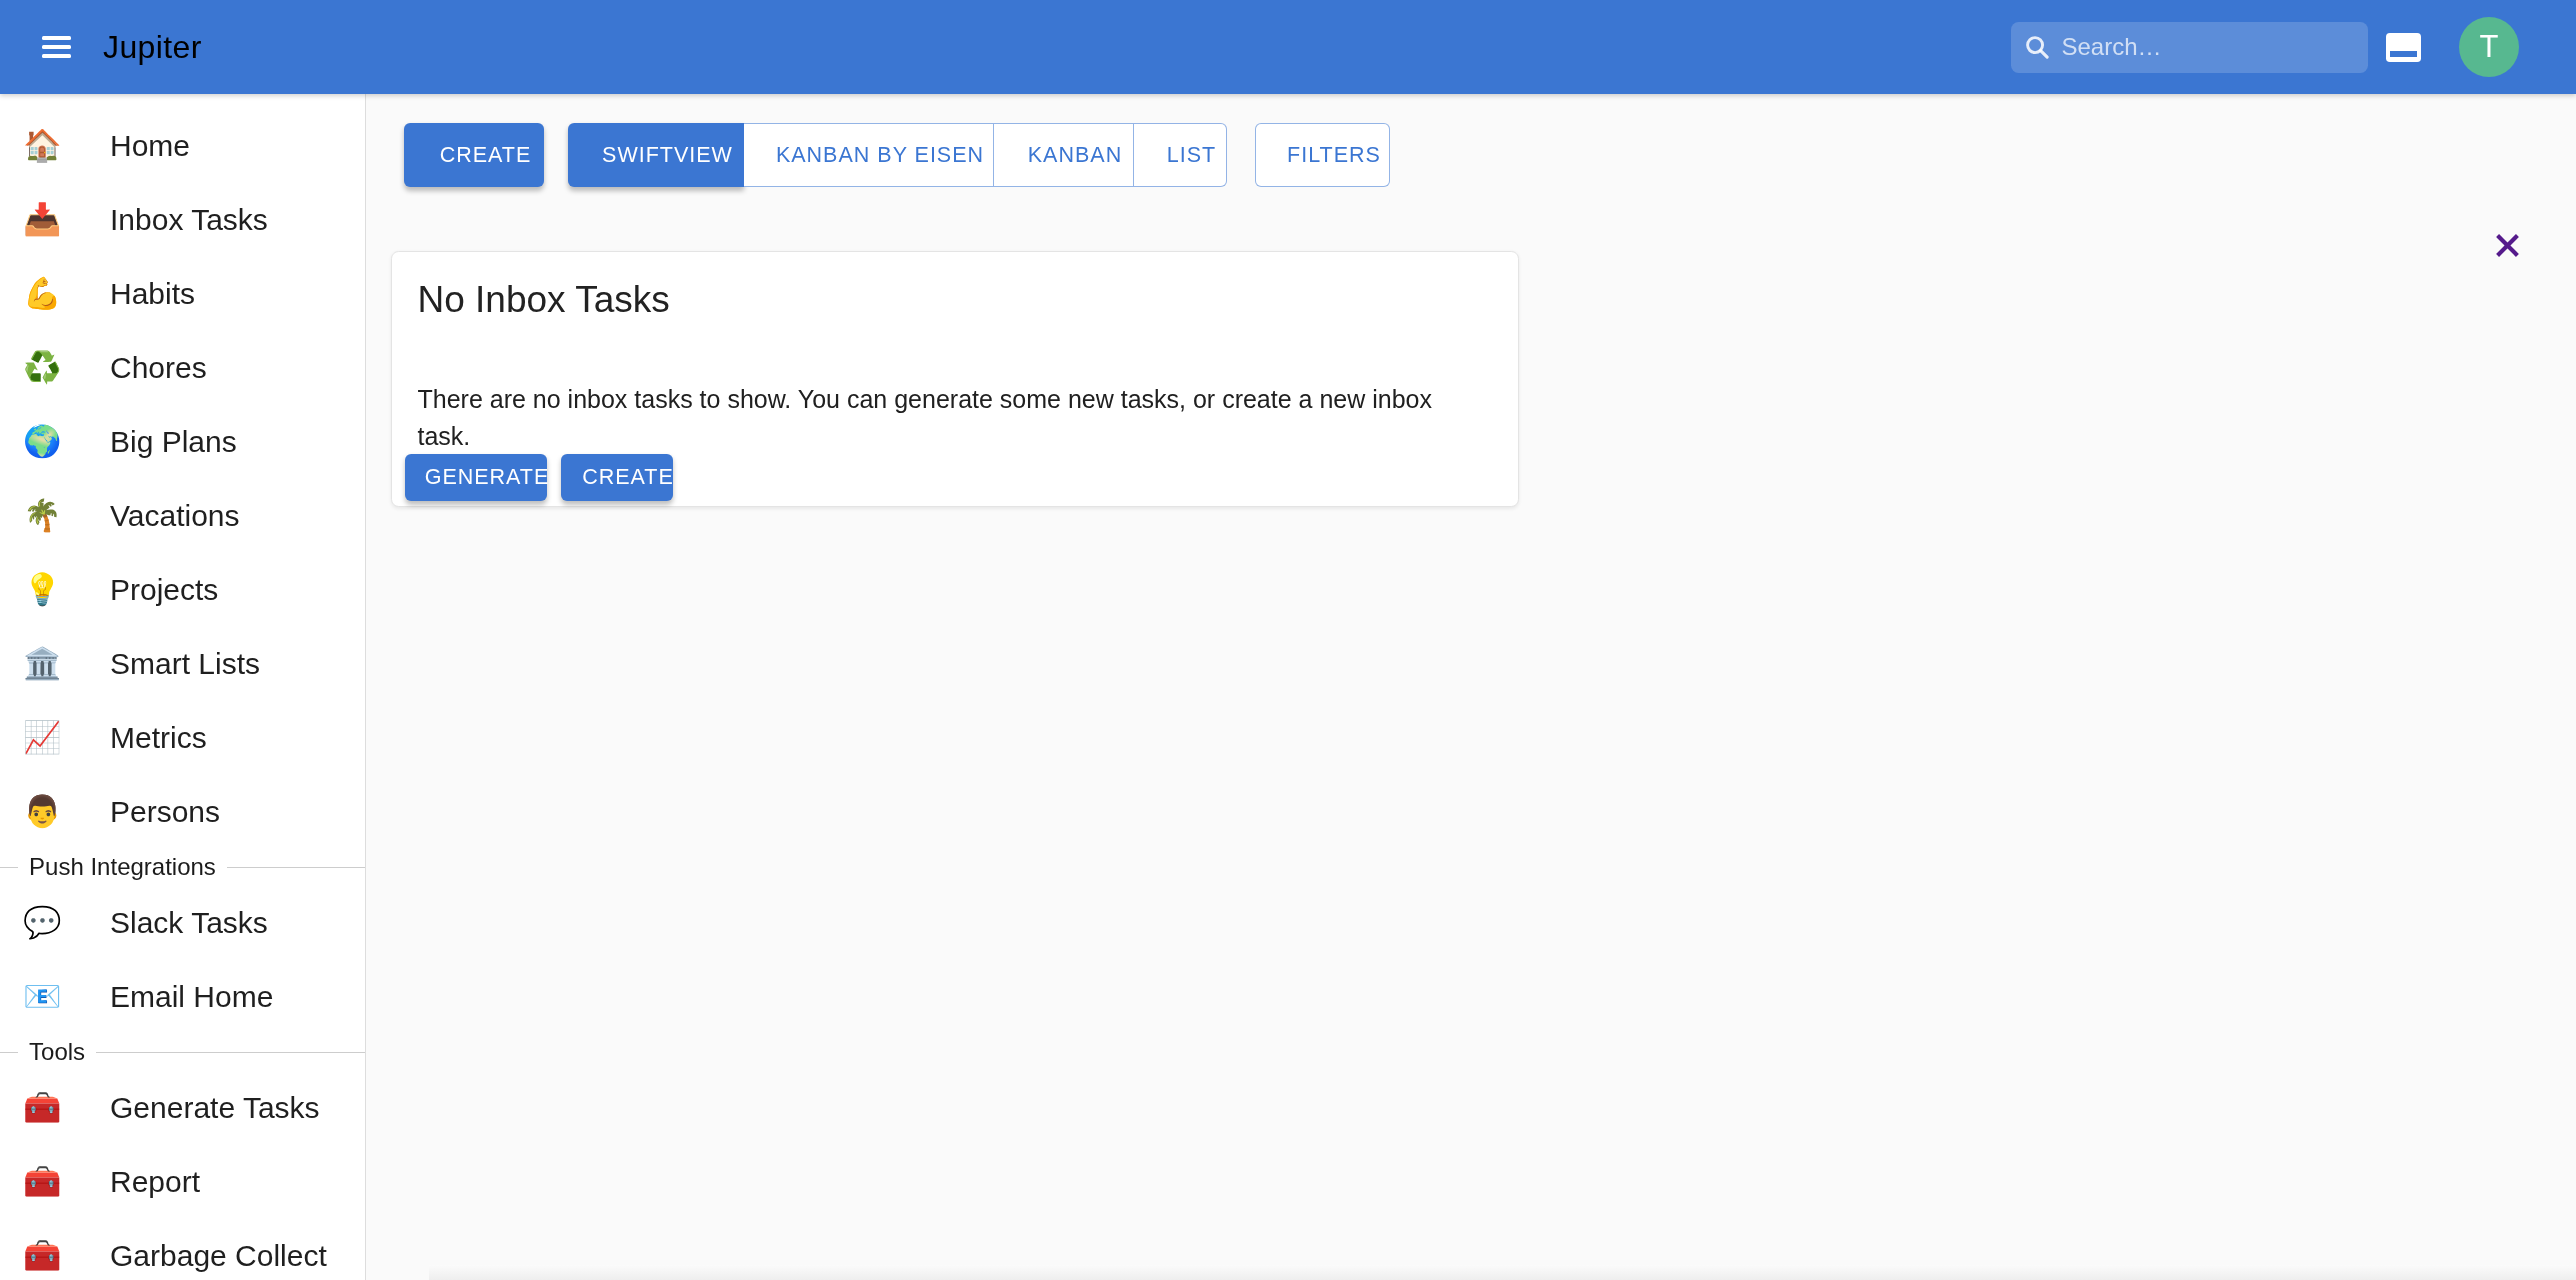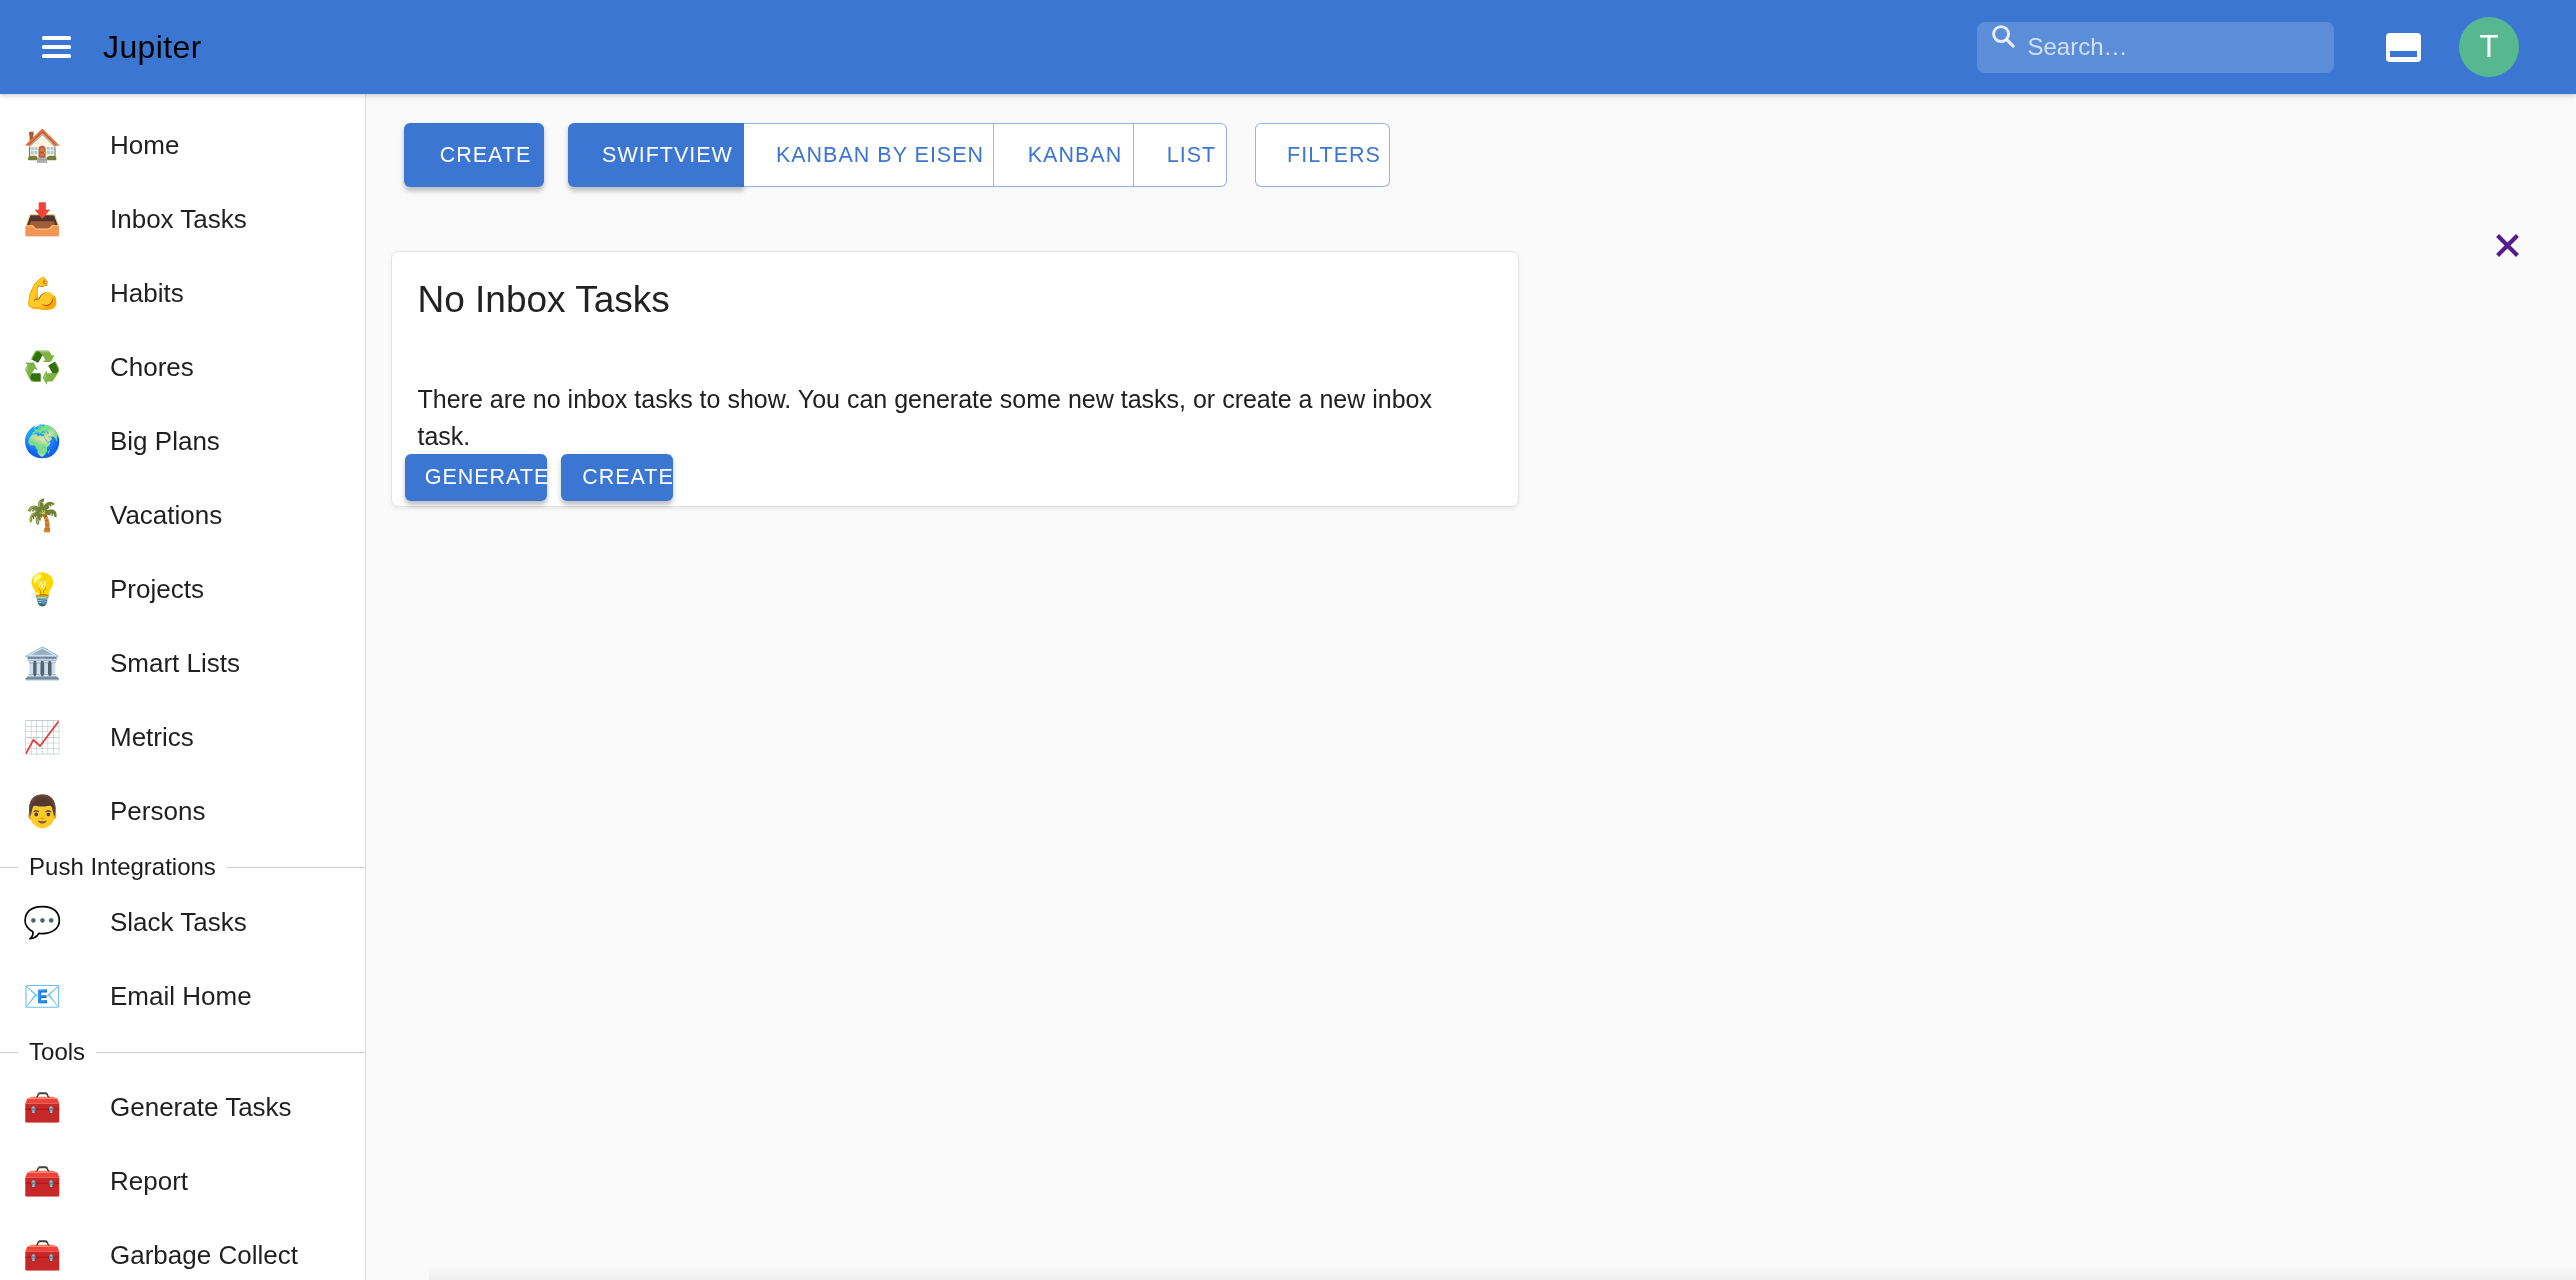--- a/index.html
+++ b/index.html
@@ -15,38 +15,38 @@
 
   
   .appbar{position:absolute;left:0;top:0;width:2576px;height:94px;background:var(--blue);
     display:flex;align-items:center;box-shadow:0 2.3px 4.6px rgba(0,0,0,0.18);z-index:30;}
   .menu-btn{margin-left:29px;width:54px;height:54px;border:none;background:transparent;cursor:pointer;
     display:flex;flex-direction:column;justify-content:center;align-items:center;gap:4.6px;}
   .menu-btn i{display:block;width:29px;height:4.6px;border-radius:1.5px;background:#fff;}
   .app-title{color:#000000;font-size:32px;font-weight:500;letter-spacing:0.4px;margin-left:20px;}
   .appbar .spacer{flex:1;}
   .search{position:relative;width:357px;height:51px;border-radius:7.7px;background:rgba(255,255,255,0.17);
-    display:flex;margin-right:52px;}
+    display:flex;align-items:center;margin-right:18px;}
   .search svg{margin-left:12.3px;flex:none;}
   .search input{flex:1;height:100%;background:transparent;border:none;outline:none;color:#fff;
     font-size:24px;padding:0 12.3px 0 9.2px;}
   .search input::placeholder{color:rgba(255,255,255,0.72);}
   .cta-btn{border:none;background:transparent;cursor:pointer;margin-right:38px;padding:0;}
   .cta-icon{display:block;width:35px;height:29px;background:#fff;border-radius:3.8px;position:relative;}
   .cta-icon::after{content:"";position:absolute;left:3.8px;right:3.8px;bottom:4.6px;height:6.1px;background:var(--blue);}
   .avatar{width:60px;height:60px;border-radius:50%;background:var(--green);color:#fff;
     display:flex;align-items:center;justify-content:center;font-size:31px;margin-right:57px;cursor:pointer;}
 
   
   .sidebar{position:absolute;left:0;top:94px;width:366px;height:1186px;background:#fff;
     border-right:1.5px solid #ddd;padding-top:14.6px;overflow:hidden;z-index:10;}
   .side-item{height:74px;display:flex;align-items:center;padding-left:23px;cursor:pointer;}
   .side-item .emoji{flex:none;width:87px;font-size:31px;line-height:1;
     font-family:"DejaVu Sans",sans-serif;}
-  .side-item .lbl{font-size:26px;color:var(--text);}
+  .side-item .lbl{font-size:30px;color:var(--text);}
   .side-divider{height:37px;display:flex;align-items:center;}
   .side-divider .line{height:0;border-top:1.5px solid #cdcdcd;}
   .side-divider .line.l{flex:none;width:18.4px;}
   .side-divider .line.r{flex:1;}
   .side-divider .dlbl{font-size:24px;color:#1b1b1b;padding:0 10.7px;white-space:nowrap;}
 
   
   .main{position:absolute;left:366px;top:94px;width:2210px;height:1186px;background:#fafafa;}
   .toolbar{display:flex;align-items:center;margin-top:29px;padding-left:38px;height:64px;}
   .btn{display:flex;align-items:center;justify-content:center;height:64px;font-size:21.5px;

